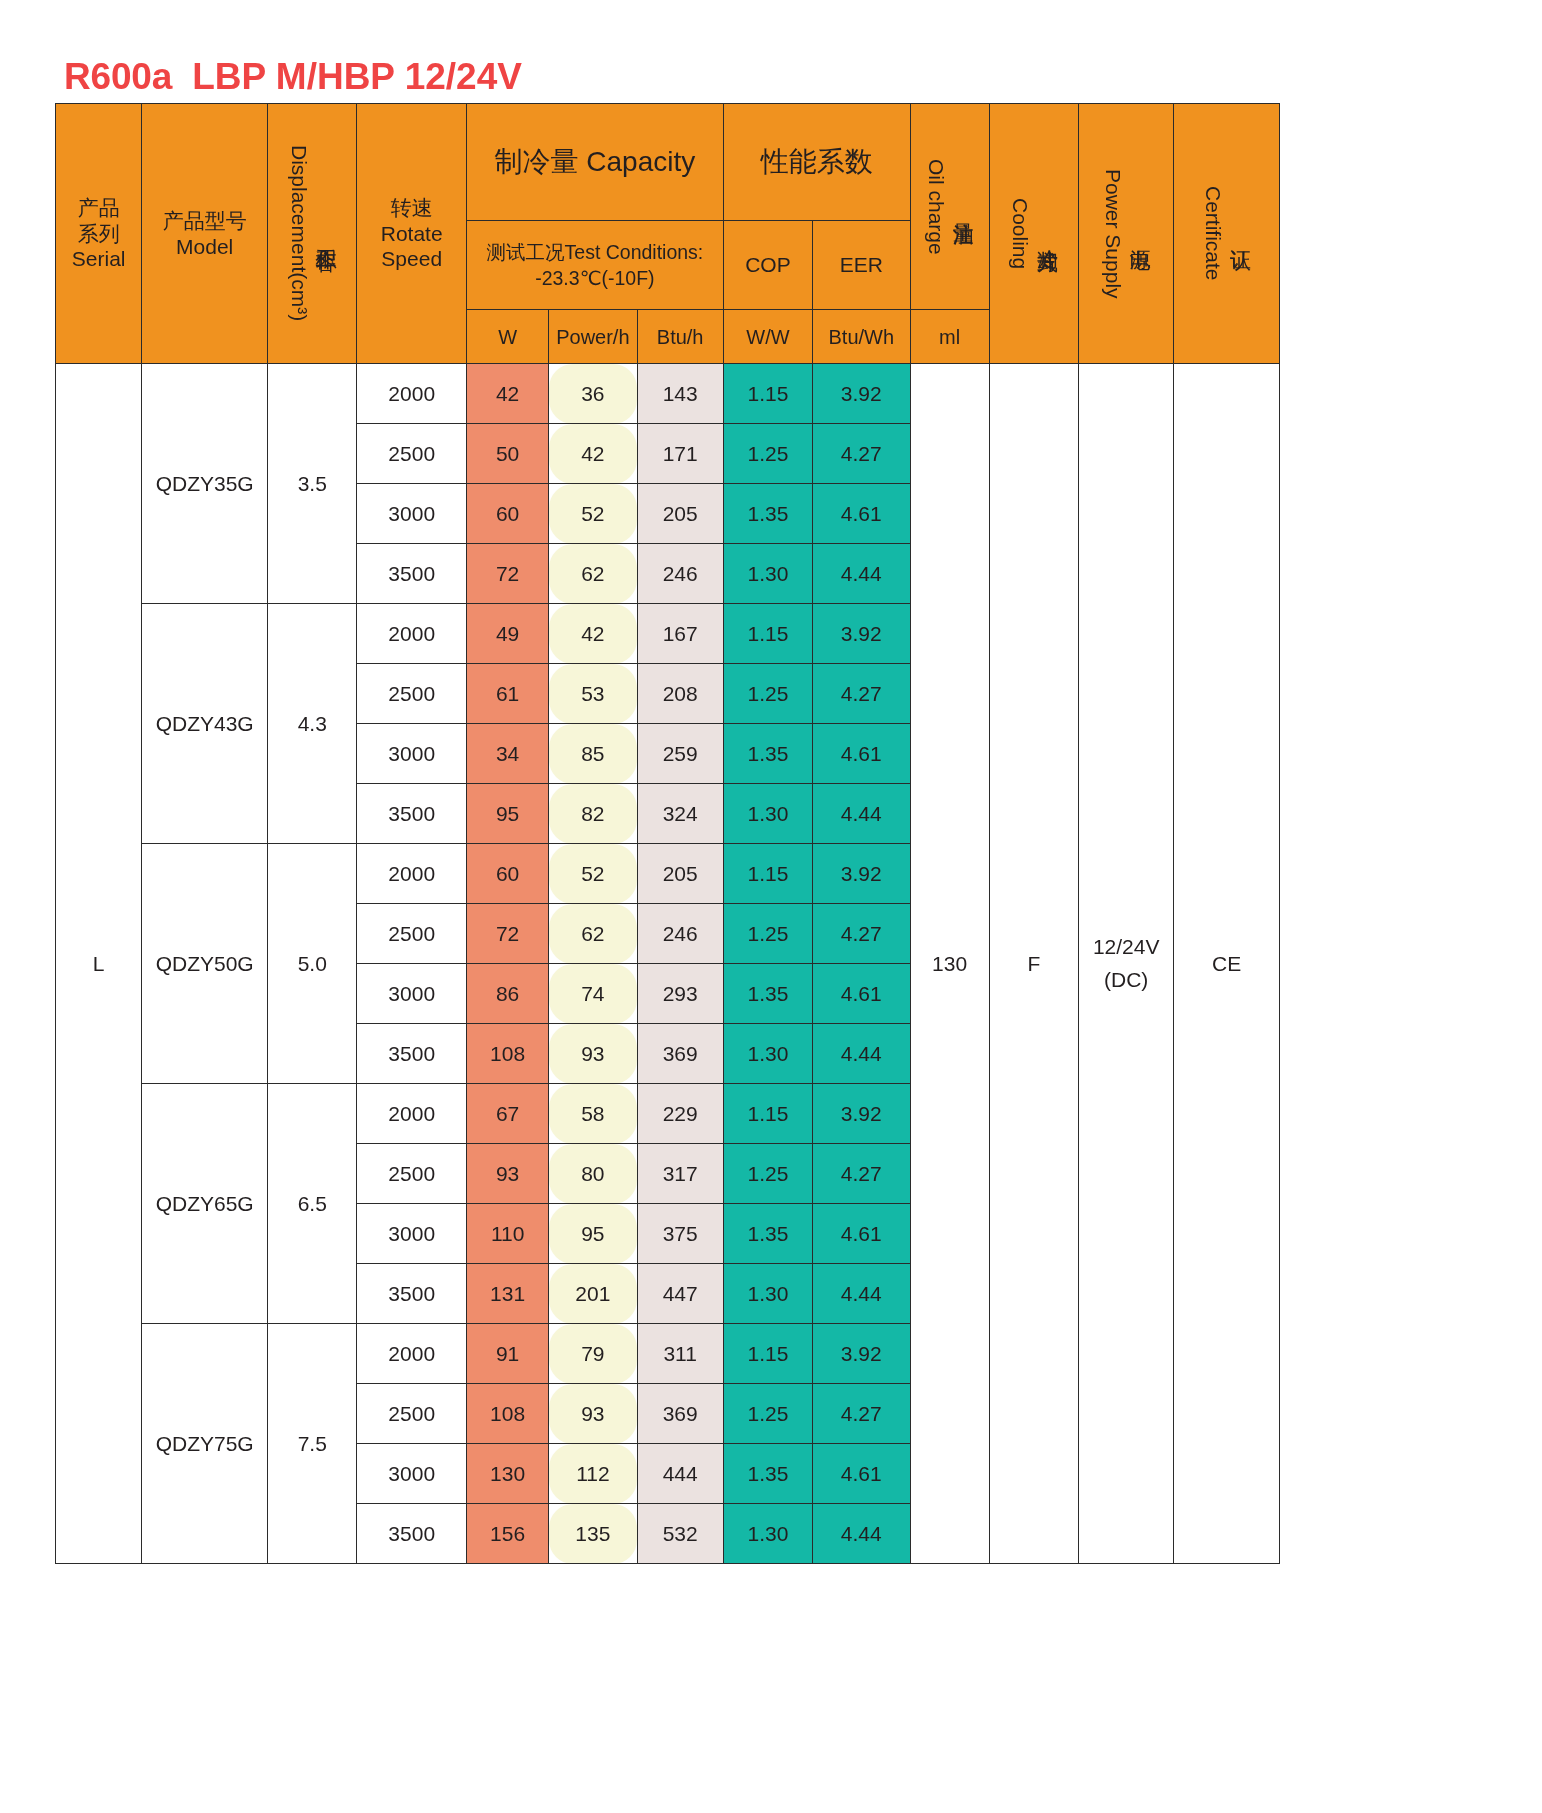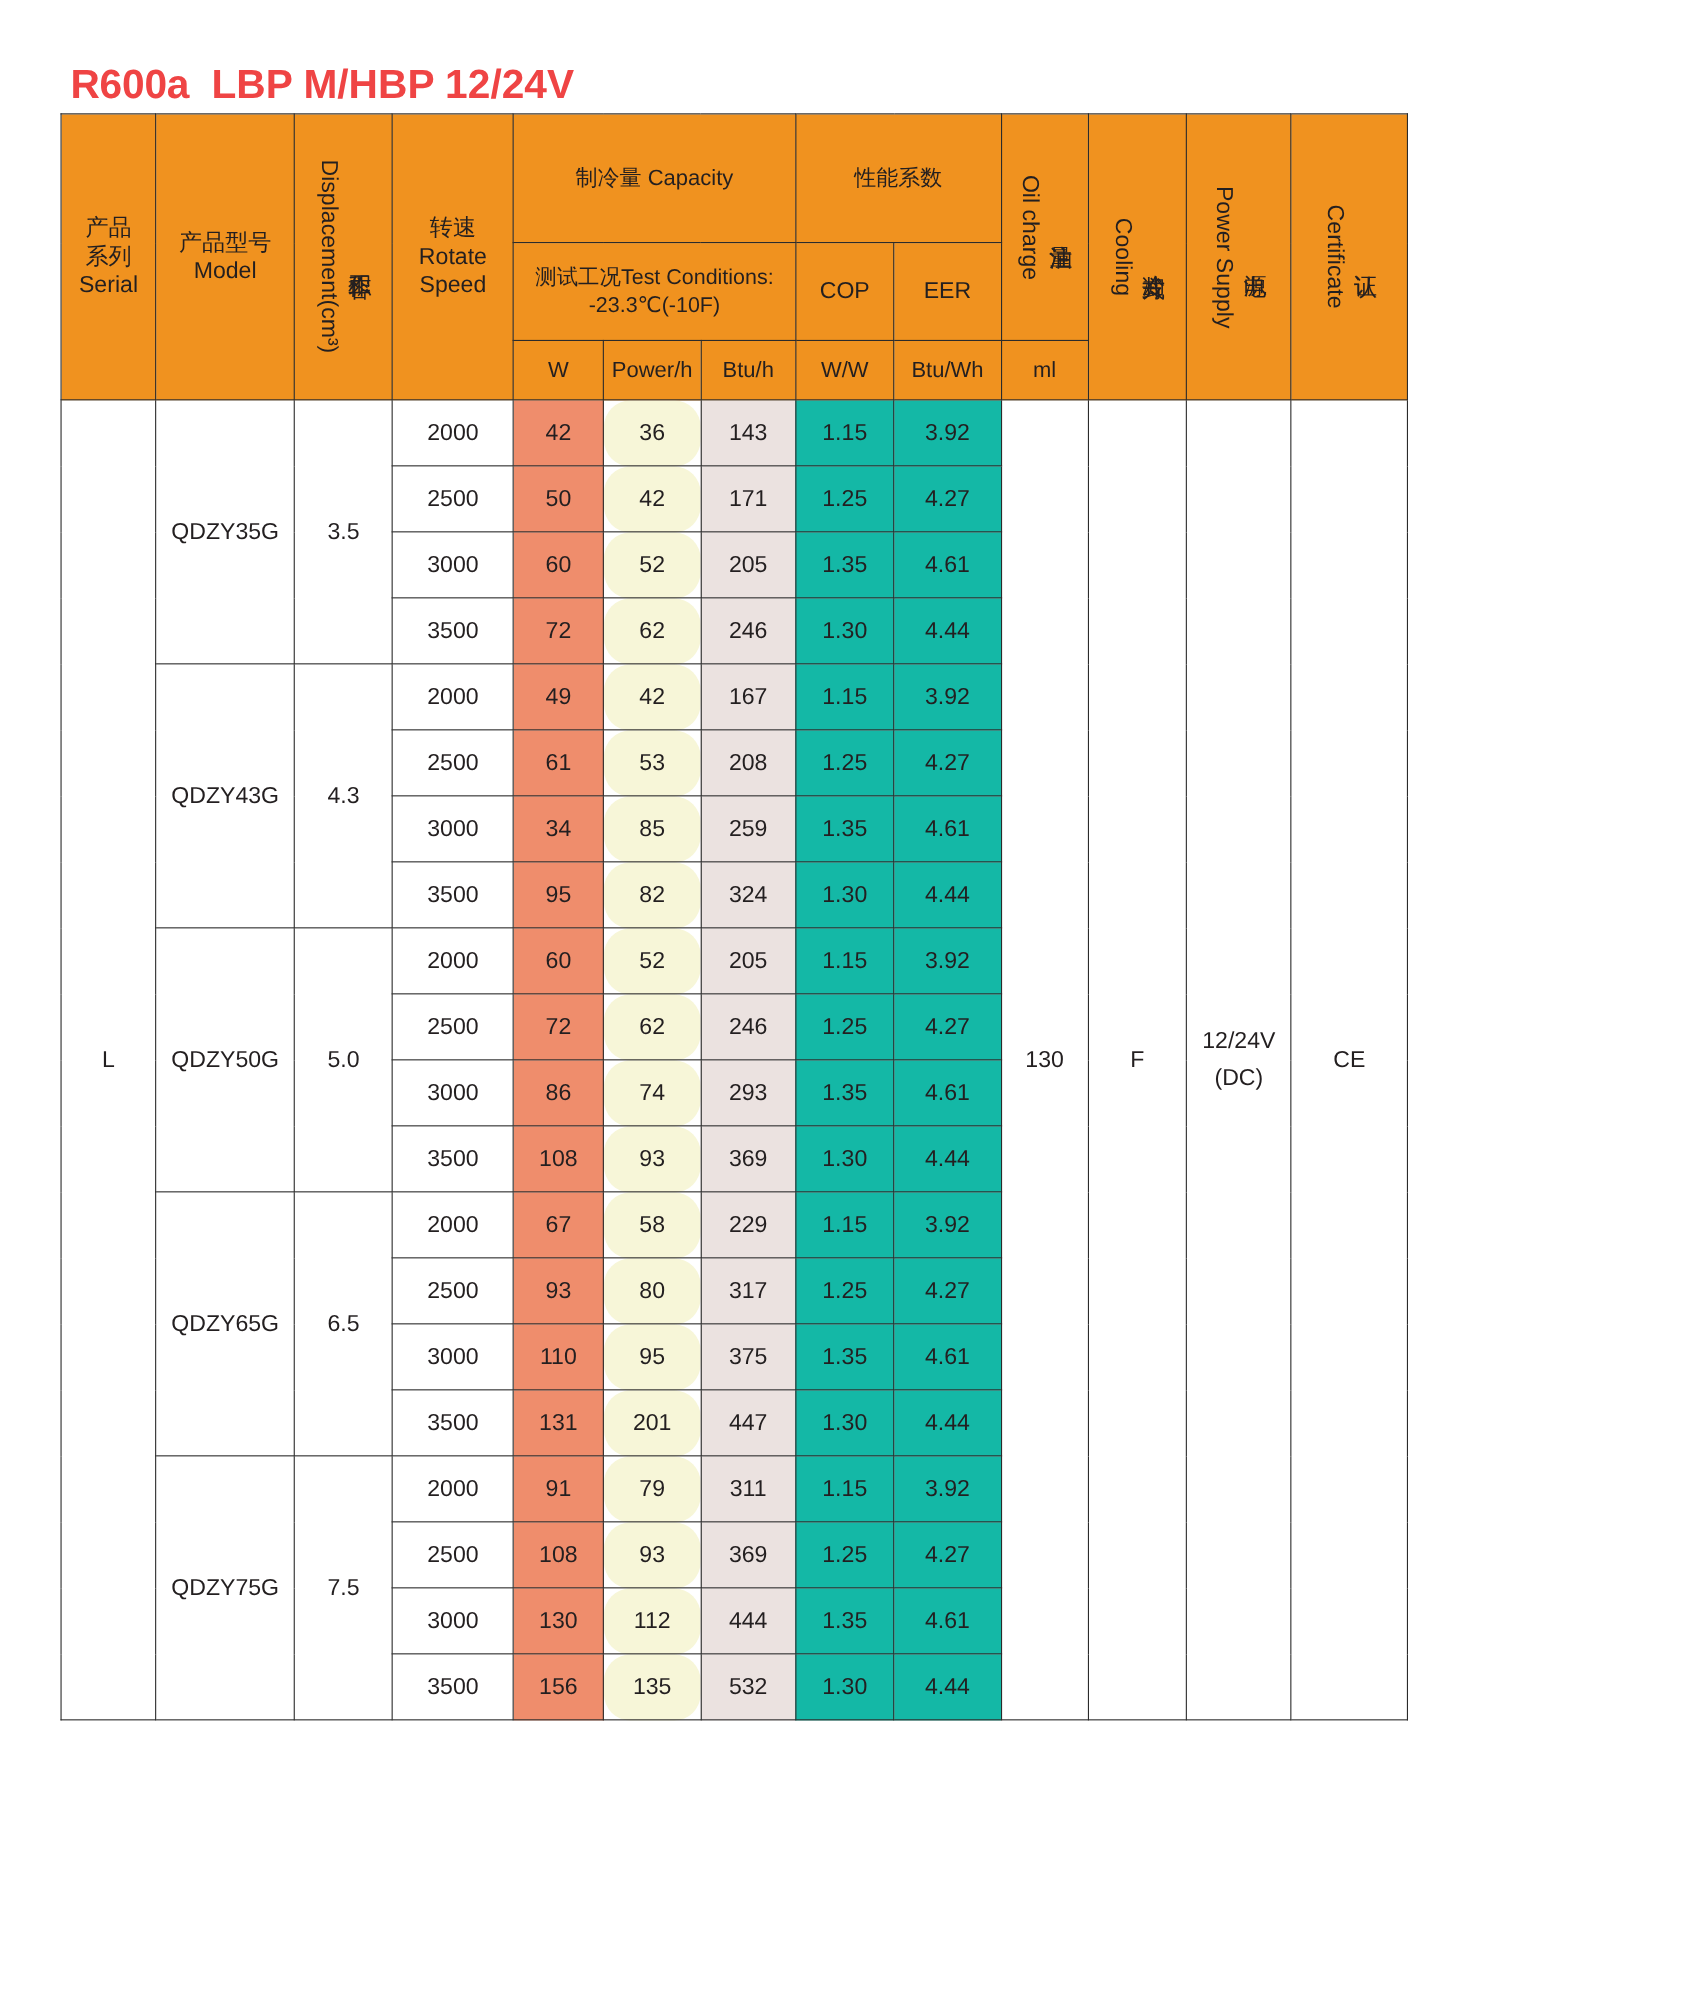--- a/index.html
+++ b/index.html
@@ -80,21 +80,21 @@
     letter-spacing: 0.5px;
   }
   .vert.tight { letter-spacing: 0px; }
   .vert-pair {
     display: flex;
     flex-direction: row;
     align-items: center;
     justify-content: center;
     gap: 1px;
   }
-  .h-cap { font-size: 20px; }
+  .h-cap { font-size: 28px; }
   .h-cond { font-size: 19.5px; line-height: 1.25; white-space: pre-line; }
   .h-unit { font-size: 20px; }
   
   .data td { height: 59px; font-size: 21px; }
   .c-w      { background: #ef8d6c; }
   .c-kcal   { background: #f7f6d8; border-radius: 24px; }
   .c-btu    { background: #ebe2e0; }
   .c-cop    { background: #14b8a6; }
   .c-eer    { background: #14b8a6; }
   .c-plain  { background: #ffffff; }

